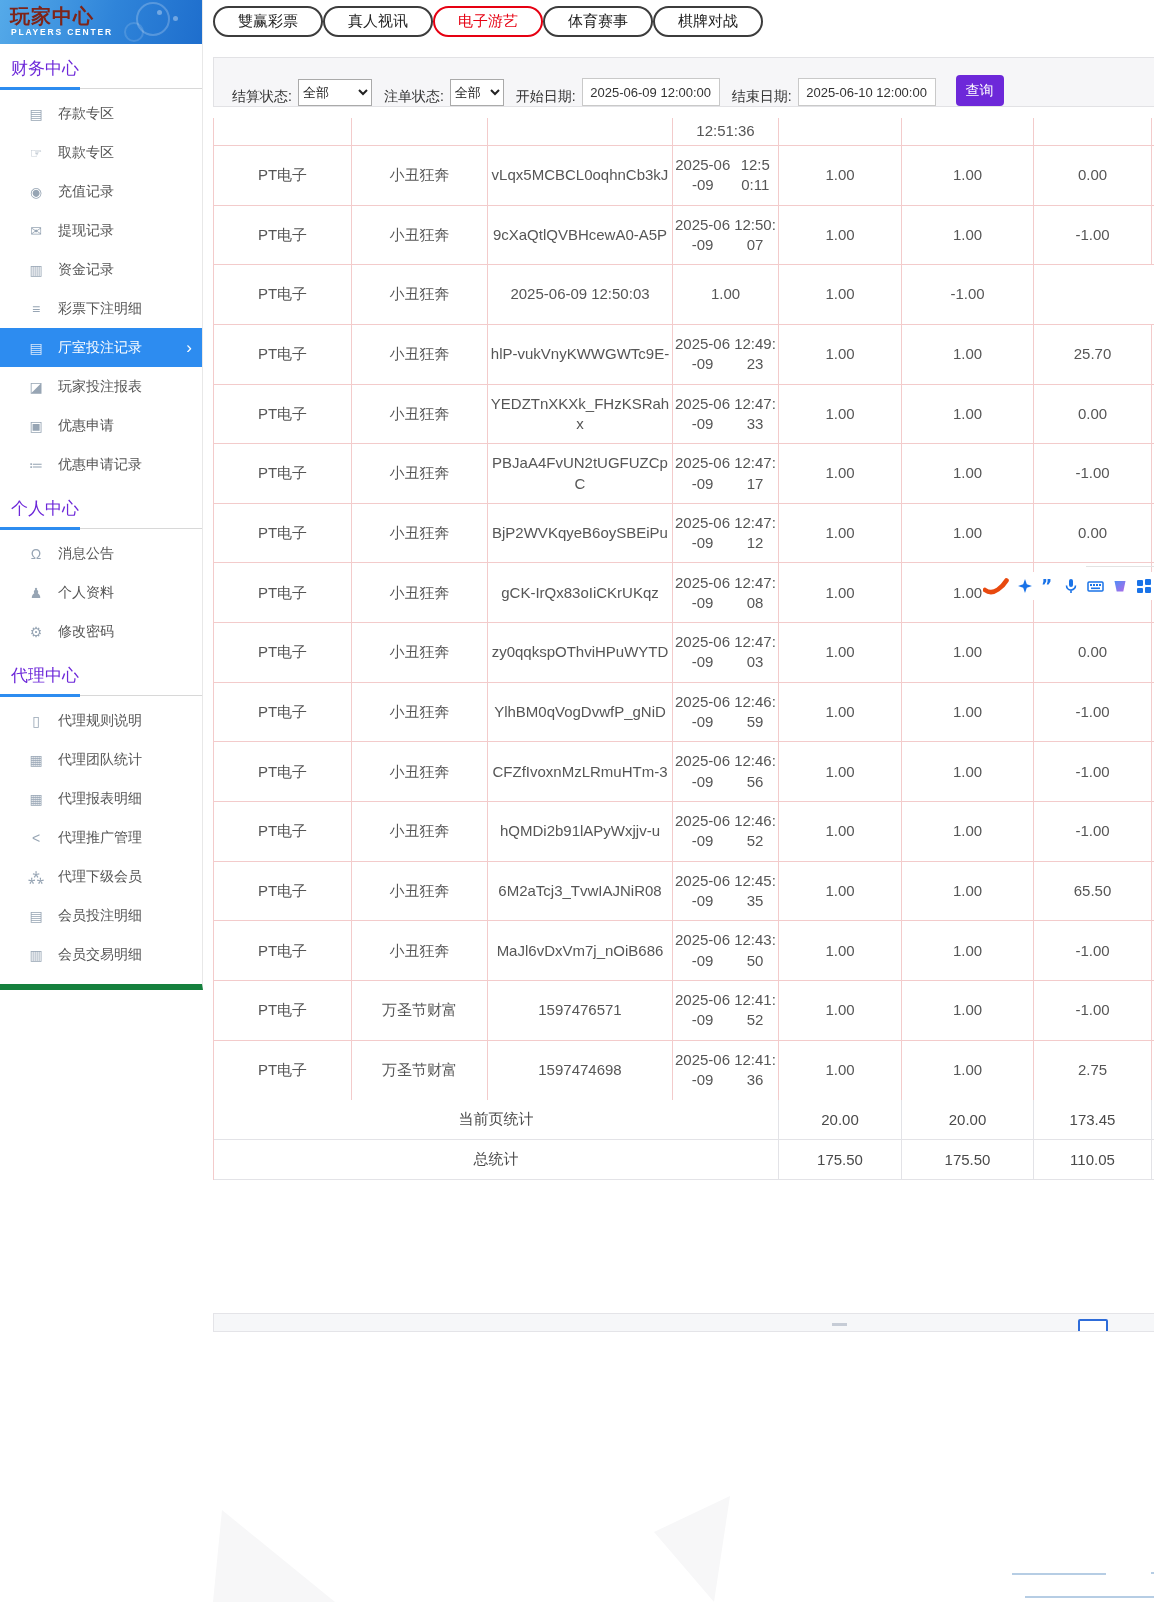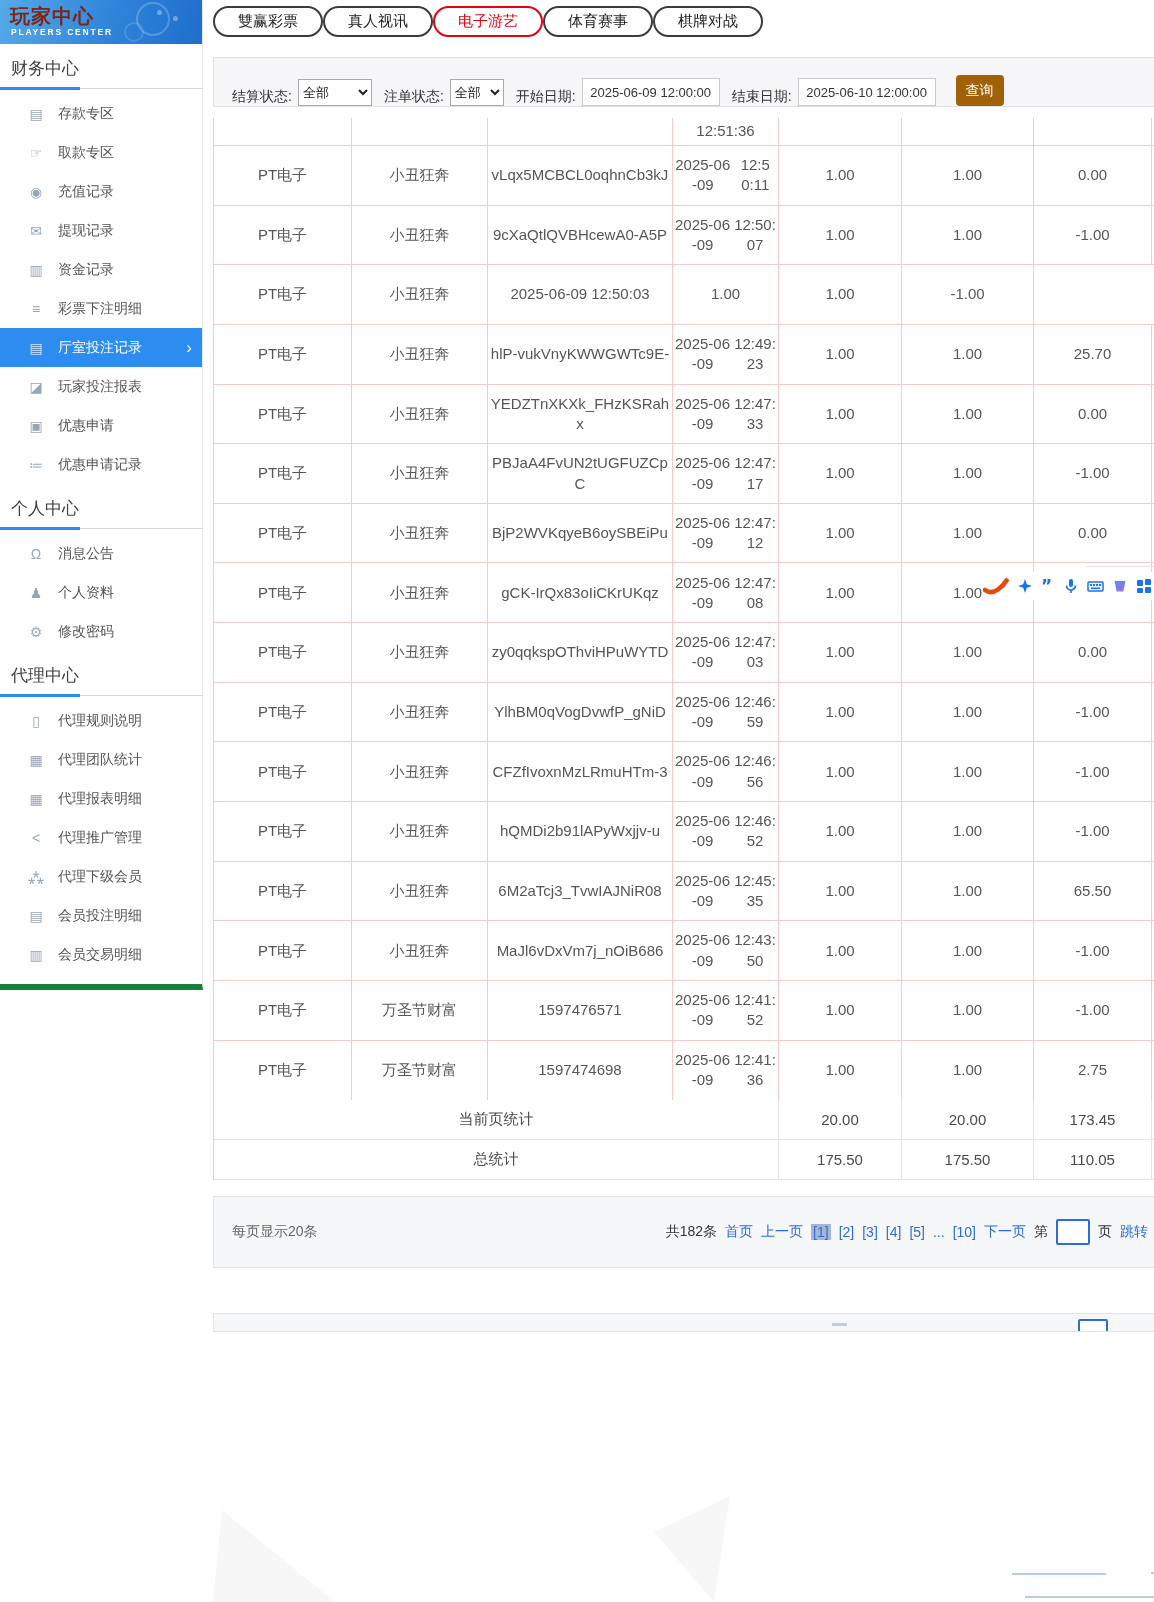--- a/index.html
+++ b/index.html
@@ -10,21 +10,21 @@
   .sidebar{position:absolute;left:0;top:0;width:202px;height:984px;background:#fff;
            border-right:1px solid #e8e8e8;border-bottom:6px solid #15803d;z-index:2;}
   .logo{position:relative;height:44px;overflow:hidden;
         background:linear-gradient(105deg,#55aae9 0%,#2f84d9 55%,#1e6ecd 100%);}
   .logo-title{position:absolute;left:10px;top:3px;font-size:20px;font-weight:bold;color:#7e2418;letter-spacing:1px;}
   .logo-sub{position:absolute;left:11px;top:27px;font-size:8.5px;color:#fff;letter-spacing:1.8px;font-weight:bold;}
   .pad-deco{position:absolute;border:2px solid rgba(255,255,255,.22);border-radius:50%;}
   .pad1{width:30px;height:30px;right:32px;top:2px;}
   .pad2{width:16px;height:16px;right:58px;top:22px;border-color:rgba(255,255,255,.14);}
   .pad-dot{position:absolute;width:5px;height:5px;border-radius:50%;background:rgba(255,255,255,.35);}
-  .section-title{font-size:17px;color:#404040;padding:13px 12px 5px 11px;}
+  .section-title{font-size:17px;color:#6d28d9;padding:13px 12px 5px 11px;}
   .section-underline{position:relative;height:3px;border-bottom:1px solid #d8d8d8;margin-bottom:5px;}
   .section-underline span{position:absolute;left:0;bottom:-2px;width:80px;height:3px;background:#2d8cf0;}
   .side-item{display:flex;align-items:center;height:39px;padding:0 10px 0 27px;font-size:14px;color:#555;cursor:pointer;}
   .side-item .s-icon{width:18px;margin-right:13px;color:#97a5b4;font-size:14px;text-align:center;flex:none;}
   .side-item.active{background:#2d8cf0;color:#fff;}
   .side-item.active .s-icon{color:#d9e8fb;}
   .side-item .arrow{margin-left:auto;color:#fff;font-size:17px;line-height:1;}
 
   
   .main{position:absolute;left:213px;top:0;width:941px;height:1602px;}
@@ -34,21 +34,21 @@
   .tab.active{color:#e60012;border-color:#e60012;}
 
   .filterbar{position:absolute;left:0;top:57px;width:941px;height:50px;background:#f6f6f8;
              border:1px solid #e2e2e5;border-right:none;box-sizing:border-box;
              display:flex;align-items:flex-end;padding-left:18px;font-size:14px;color:#333;}
   .filterbar select{height:27px;border:1px solid #aaa;background:#fff;color:#222;font-size:13px;
                     margin:0 12px 0 6px;font-family:"Liberation Sans",sans-serif;}
   .sel-settle{width:74px;} .sel-order{width:54px;}
   .date-input{height:24px;width:132px;border:1px solid #c9c9c9;font-size:13px;color:#333;text-align:center;
               margin:0 12px 0 6px;font-family:"Liberation Sans",sans-serif;}
-  .search-btn{width:48px;height:31px;background:#a16207;color:#fff;border:none;border-radius:4px;
+  .search-btn{width:48px;height:31px;background:#6d28d9;color:#fff;border:none;border-radius:4px;
               font-size:14px;margin-left:8px;cursor:pointer;font-family:"Liberation Sans",sans-serif;}
 
   
   .btable{position:absolute;left:0;top:118px;width:1040px;border-left:1px solid #f3cbcb;font-size:15px;color:#565656;}
   .trow{display:grid;grid-template-columns:138px 136px 185px 106px 123px 132px 118px 101px;
         height:59.65px;box-sizing:border-box;border-bottom:1px solid #f3cbcb;}
   .trow.partial{height:28px;}
   .rows .trow:last-child{border-bottom:none;}
   .td{border-right:1px solid #f3cbcb;display:flex;align-items:center;justify-content:center;
       text-align:center;line-height:1.35;overflow:hidden;}
@@ -643,42 +643,20 @@
       </div>
       <div class="sumrow">
         <div class="sd">总统计</div>
         <div class="sd">175.50</div>
         <div class="sd">175.50</div>
         <div class="sd">110.05</div>
         <div class="sd" style="border-right:none;"></div>
       </div>
     </div>
 
-    <div class="pager">
-      <span>每页显示20条</span>
-      <span class="pager-right">
-        <span>共182条</span>
-        <a class="plink">首页</a>
-        <a class="plink">上一页</a>
-        <span style="display:flex;gap:8px;">
-            <a class="plink current">[1]</a>
-            <a class="plink">[2]</a>
-            <a class="plink">[3]</a>
-            <a class="plink">[4]</a>
-            <a class="plink">[5]</a>
-          </span>
-        <span class="plink">...</span>
-        <a class="plink">[10]</a>
-        <a class="plink">下一页</a>
-        <span>第</span>
-        <input class="jump-input" value="" style="">
-        <span>页</span>
-        <a class="plink">跳转</a>
-      </span>
-    </div>
 
     <div class="pager2">
       <div class="dash"></div>
       <div class="jbox"></div>
     </div>
 
   </div>
 
   <div class="ime-topline"></div>
   <div class="ime">

